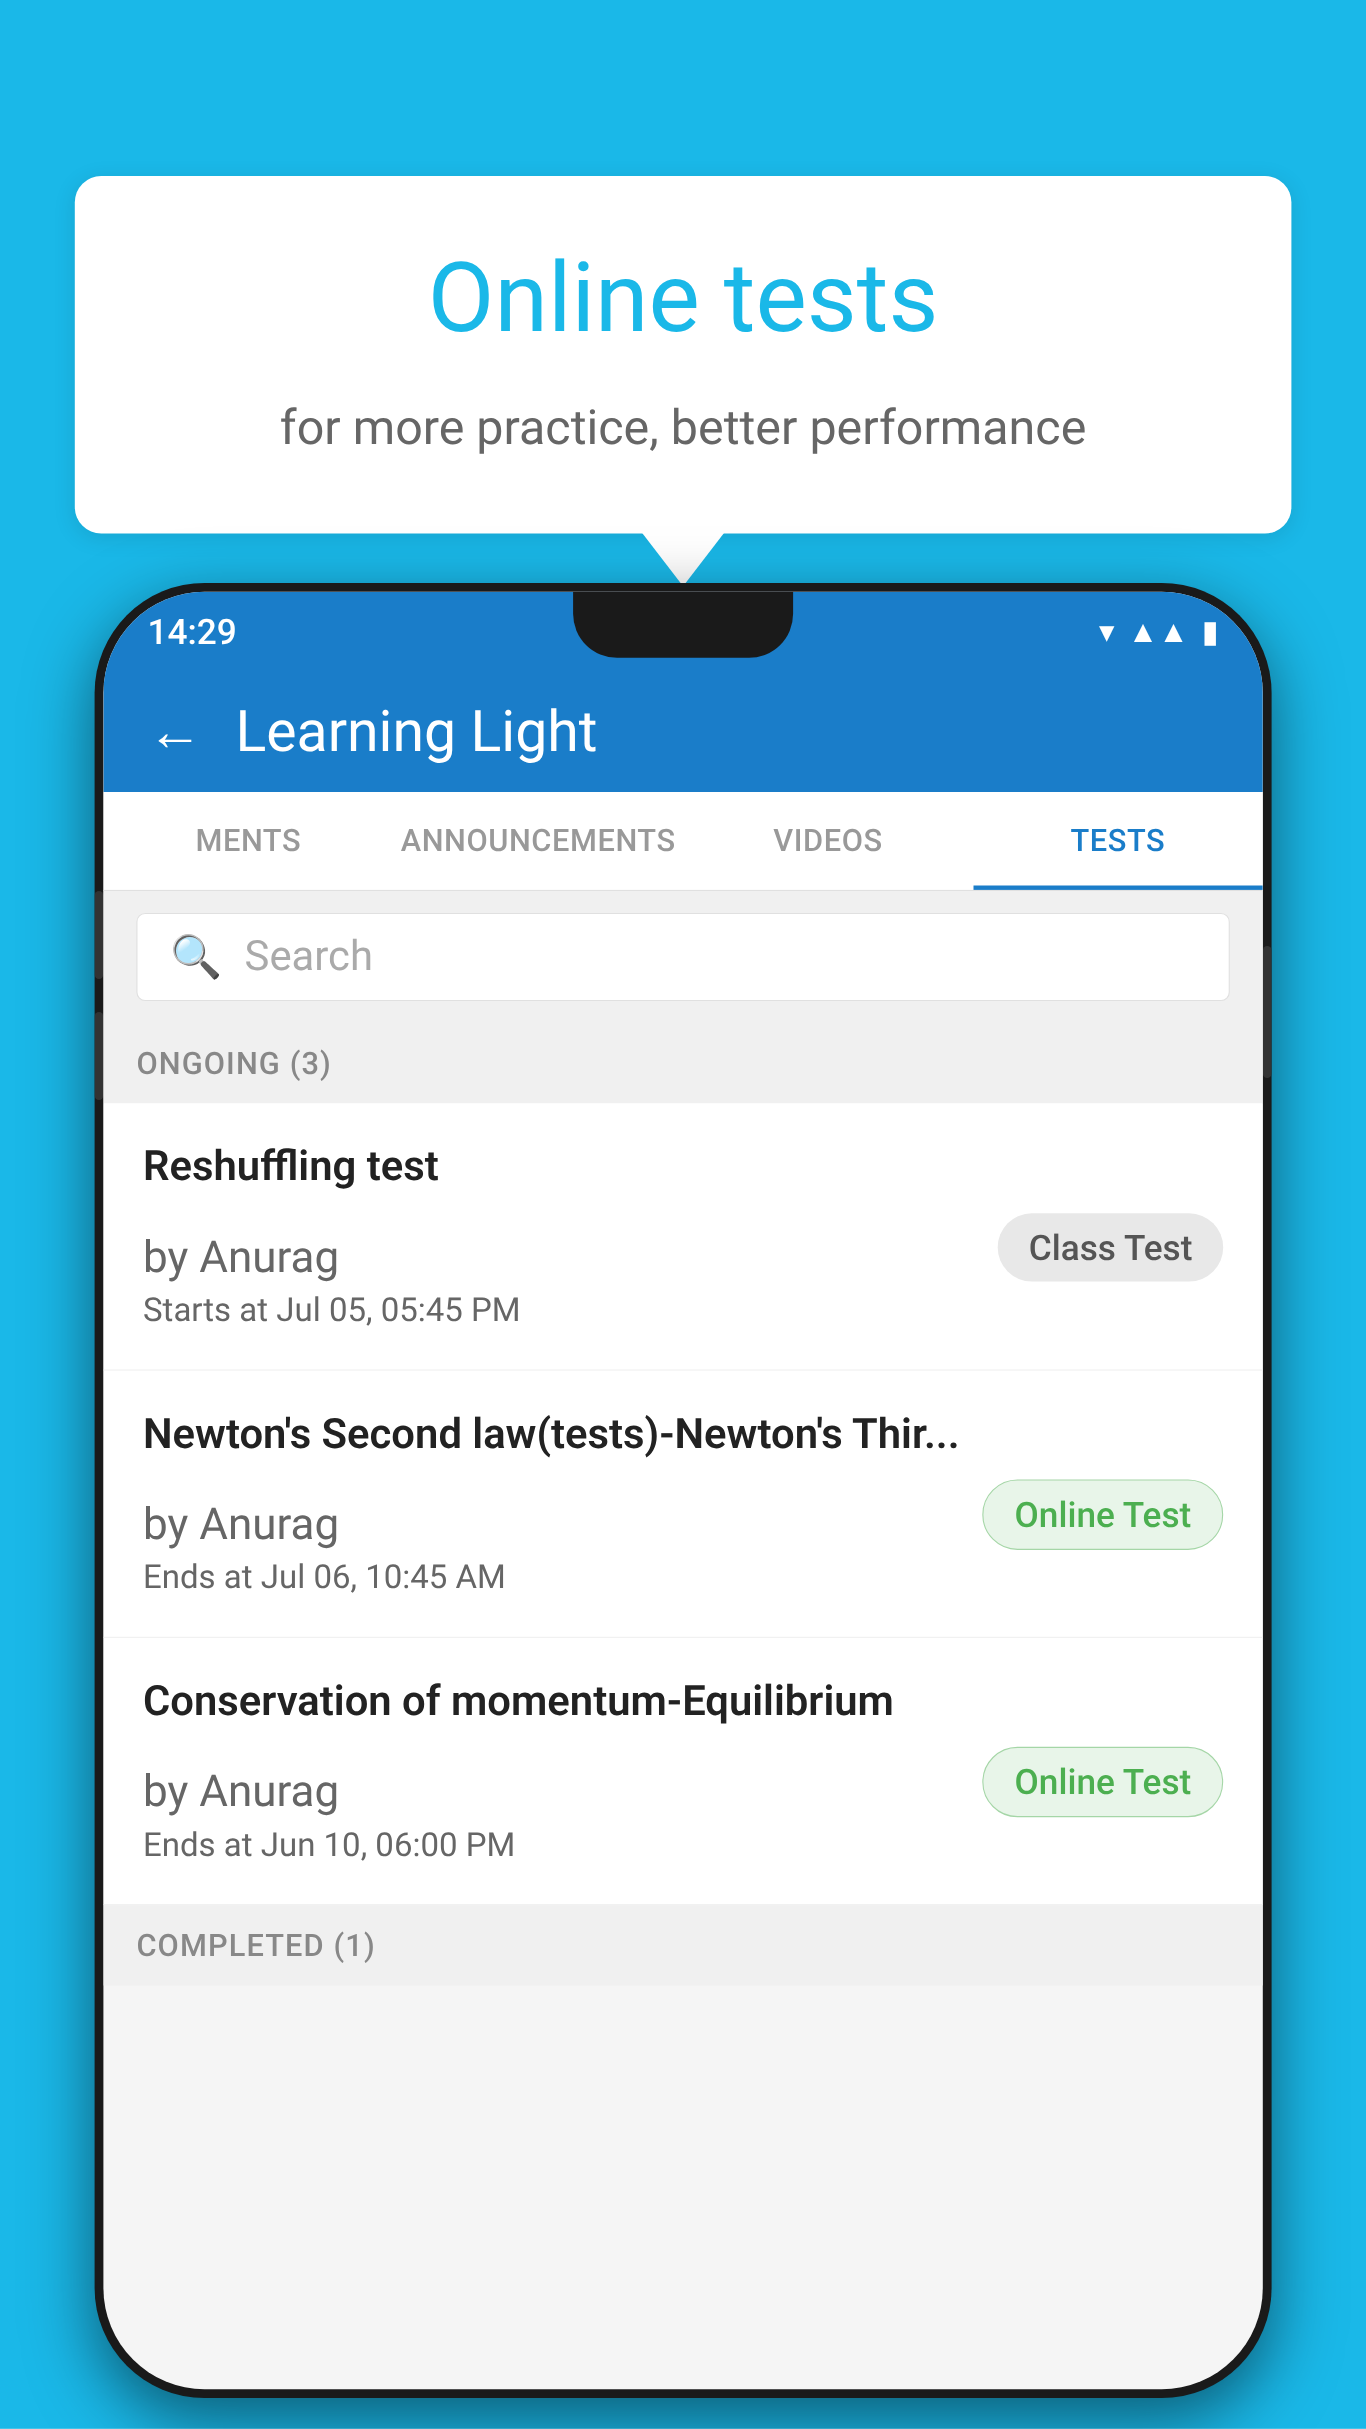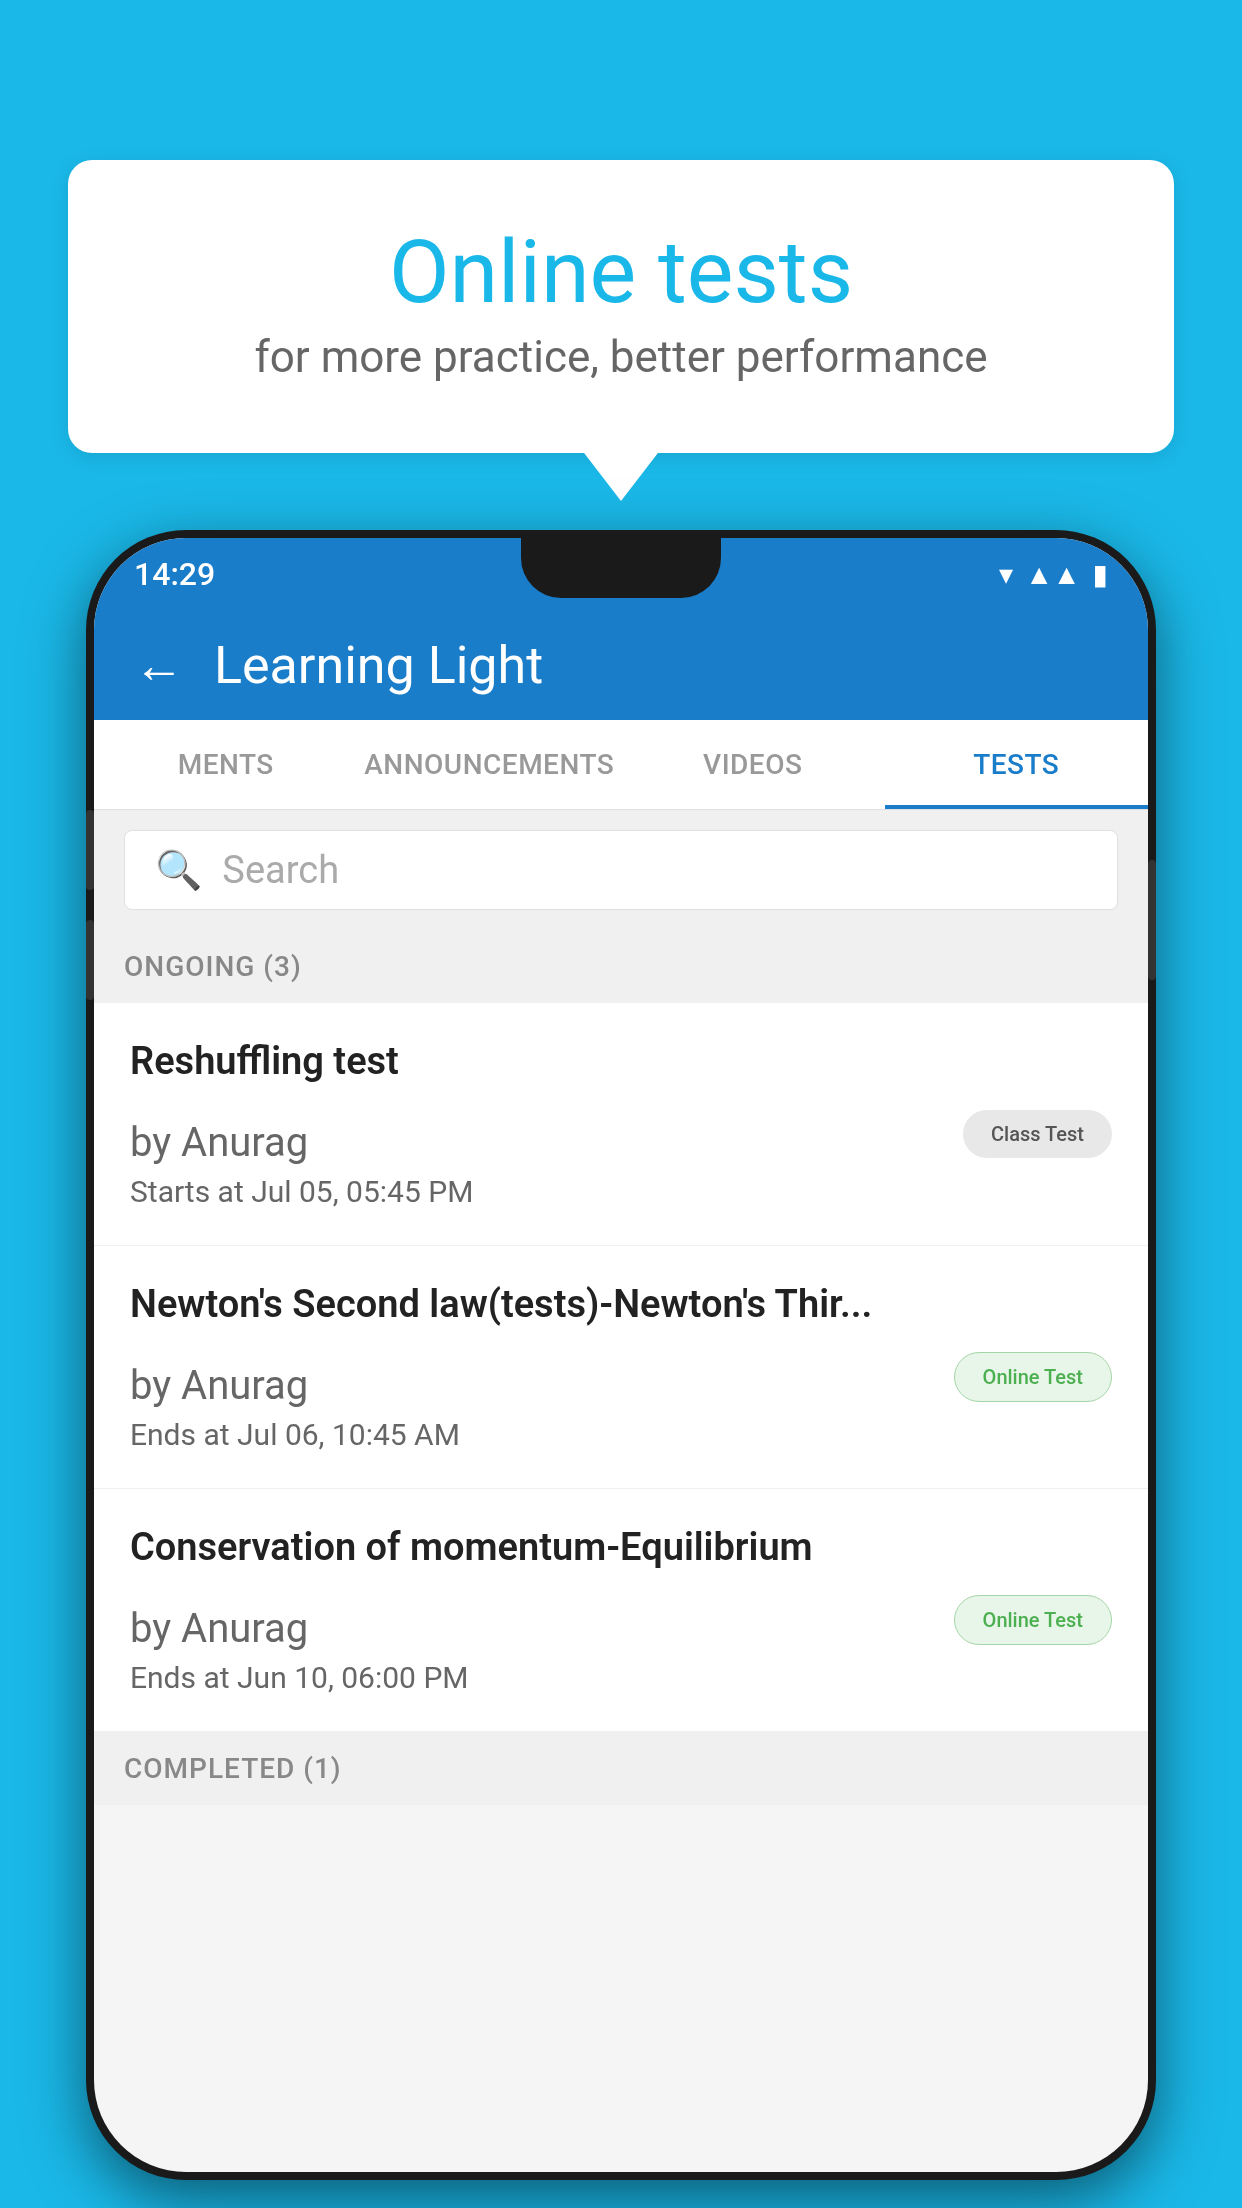--- a/index.html
+++ b/index.html
@@ -34,21 +34,21 @@
       height: 0;
       border-left: 40px solid transparent;
       border-right: 40px solid transparent;
       border-top: 52px solid #fff;
     }
     .bubble-title {
       text-align: center;
       color: #1ab8e8;
       font-size: 88px;
       font-weight: 400;
-      margin-bottom: 8px;
+      margin-bottom: 40px;
     }
     .bubble-subtitle {
       text-align: center;
       color: #666;
       font-size: 44px;
       font-weight: 400;
     }
 
     
     .phone-frame {
@@ -228,21 +228,21 @@
       margin-bottom: 8px;
       margin-top: 36px;
     }
     .test-time {
       font-size: 30px;
       color: #666;
     }
     .test-badge {
       padding: 12px 28px;
       border-radius: 50px;
-      font-size: 20px;
+      font-size: 32px;
       font-weight: 500;
       white-space: nowrap;
       flex-shrink: 0;
       margin-top: 20px;
     }
     .badge-class {
       background: #e8e8e8;
       color: #555;
     }
     .badge-online {

